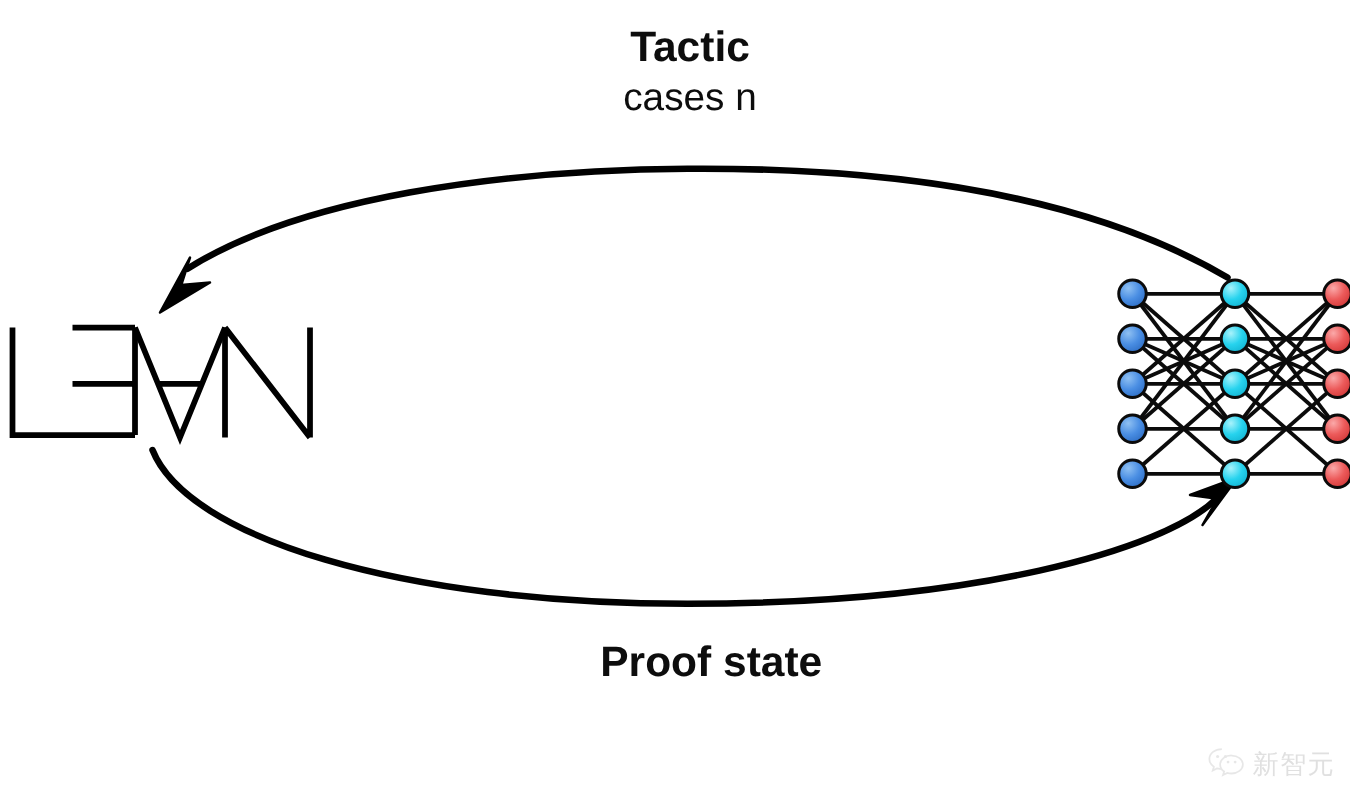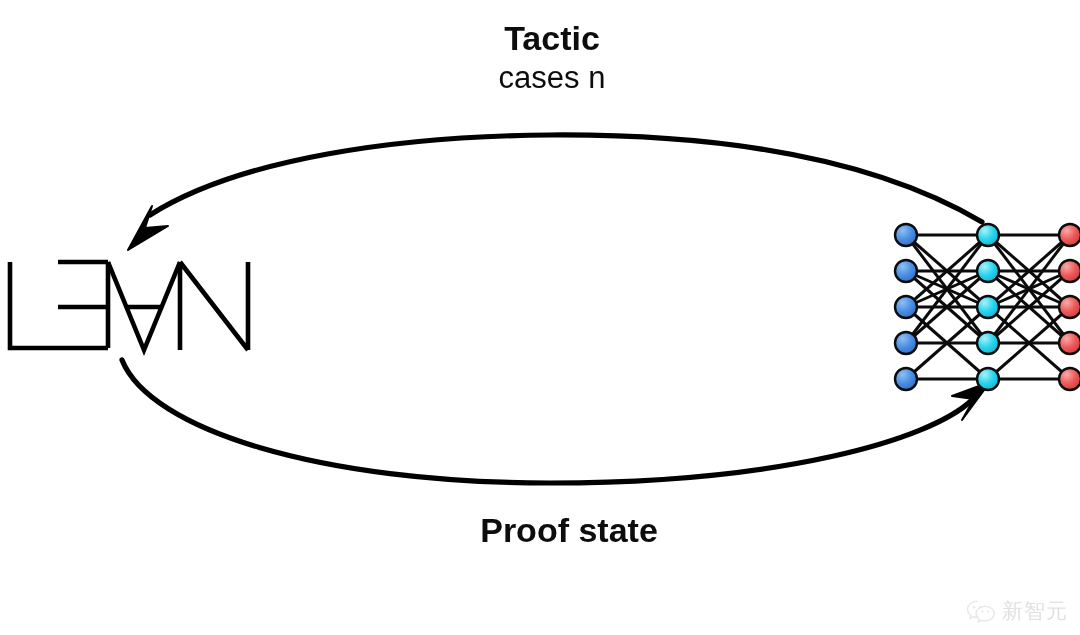--- a/index.html
+++ b/index.html
@@ -42,21 +42,21 @@
     line-height: 40px;
     color: #0d0d0d;
   }
   #top-labels { top: 18px; }
   #bottom-labels { top: 510px; margin-left: 17px; }
   .watermark {
     position: absolute;
     right: 12px;
     bottom: 10px;
     display: flex;
-    align-items: flex-end;
+    align-items: flex-start;
     gap: 6px;
     opacity: 0.30;
   }
   .watermark-text {
     font-size: 21px;
     color: #9a9a9a;
     font-family: "DejaVu Sans", sans-serif;
     letter-spacing: 1px;
   }
 </style>

